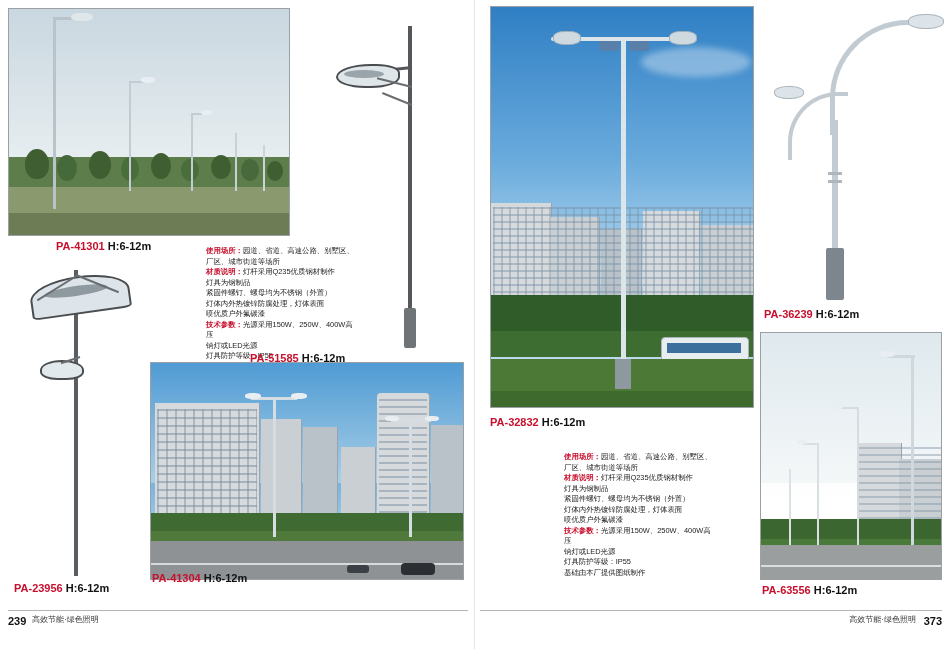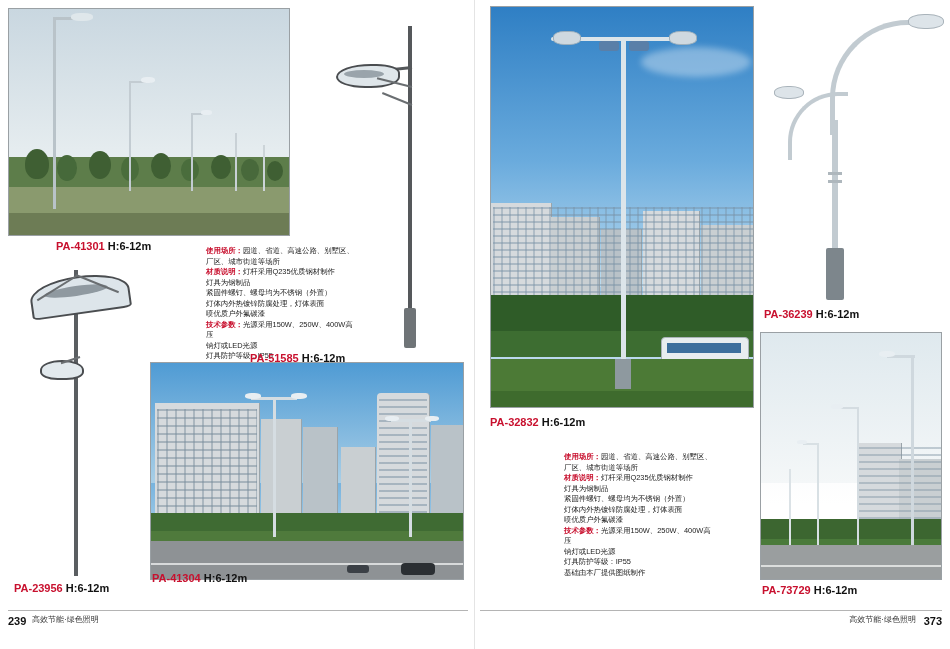--- a/index.html
+++ b/index.html
@@ -318,21 +318,21 @@
     <div class="lamp" style="left:118px;top:18px;width:16px;height:6px;"></div>
     <div class="pole" style="left:96px;top:74px;width:2px;height:138px;background:#d4dce1;"></div>
     <div style="position:absolute;left:78px;top:74px;width:20px;height:2px;background:#d4dce1;"></div>
     <div class="lamp" style="left:70px;top:71px;width:12px;height:5px;"></div>
     <div class="pole" style="left:56px;top:110px;width:2px;height:102px;background:#d8e0e4;"></div>
     <div style="position:absolute;left:42px;top:110px;width:16px;height:2px;background:#d8e0e4;"></div>
     <div class="lamp" style="left:36px;top:107px;width:10px;height:4px;"></div>
     <div class="pole" style="left:28px;top:136px;width:2px;height:76px;background:#dbe2e6;"></div>
   </div>
   <div class="caption" style="left:762px; top:584px;">
-    <span>PA-73729</span>
+    <span>PA-63556</span>
     <span class="size">H:6-12m</span>
   </div>
 
   <div class="footline" style="left:8px; width:460px;"></div>
   <div class="footline" style="left:480px; width:462px;"></div>
 
   <div class="footer-num" style="left:8px;">239</div>
   <div class="footer-txt" style="left:32px;">高效节能·绿色照明</div>
 
   <div class="footer-txt" style="right:34px;text-align:right;">高效节能·绿色照明</div>

